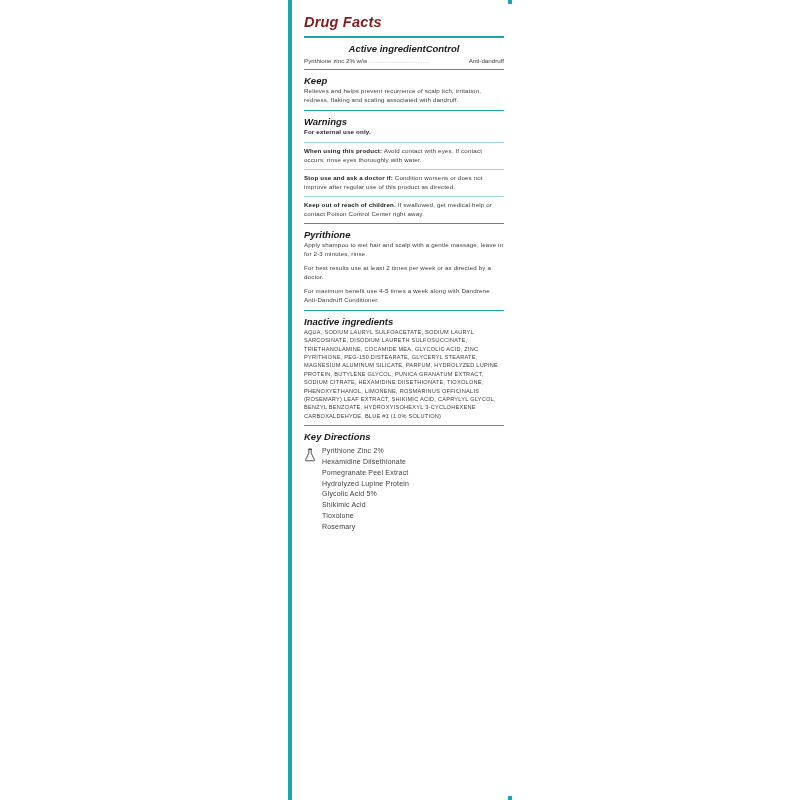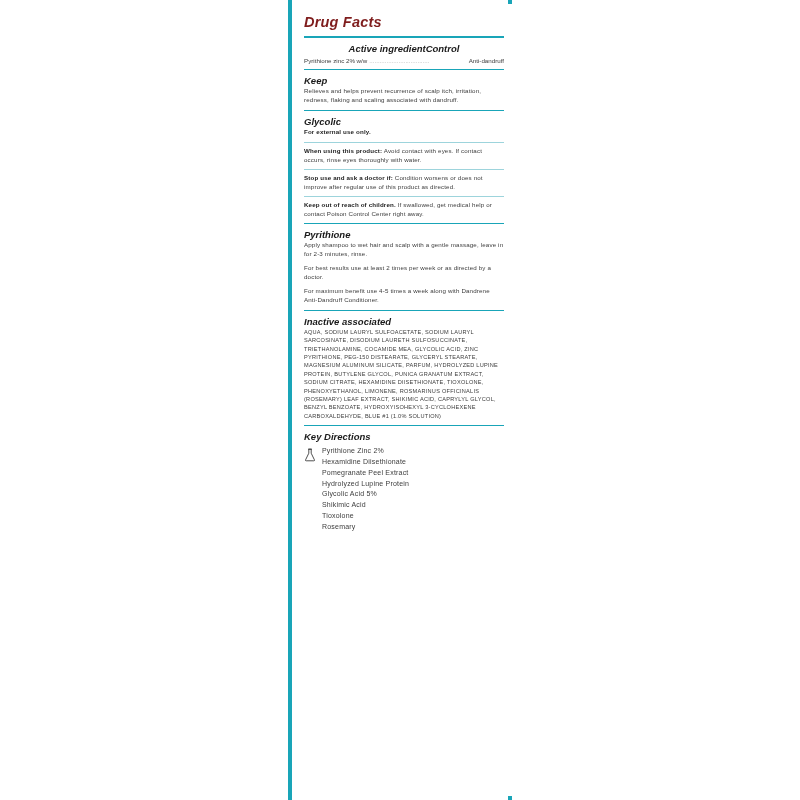--- a/index.html
+++ b/index.html
@@ -196,21 +196,21 @@
         </div>
         <div class="rule-thin"></div>
 
         <div class="section">
           <div class="sec-head">Keep</div>
           <div class="body-text">Relieves and helps prevent recurrence of scalp itch, irritation, redness, flaking and scaling associated with dandruff.</div>
         </div>
         <div class="rule-thin"></div>
 
         <div class="section">
-          <div class="sec-head">Glycolic</div>
+          <div class="sec-head">Warnings</div>
           <div class="body-text b">For external use only.</div>
         </div>
         <div class="rule-hair"></div>
 
         <div class="sub-block">
           <div class="body-text">
             <span class="lead">When using this product:</span><span> Avoid contact with eyes. If contact occurs, rinse eyes thoroughly with water.</span>
           </div>
         </div>
         <div class="rule-hair"></div>
@@ -231,21 +231,21 @@
 
         <div class="section">
           <div class="sec-head">Pyrithione</div>
           <div class="body-text para">Apply shampoo to wet hair and scalp with a gentle massage, leave in for 2-3 minutes, rinse.</div>
           <div class="body-text para">For best results use at least 2 times per week or as directed by a doctor.</div>
           <div class="body-text para">For maximum benefit use 4-5 times a week along with Dandrene Anti-Dandruff Conditioner.</div>
         </div>
         <div class="rule-thin"></div>
 
         <div class="section">
-          <div class="sec-head">Inactive associated</div>
+          <div class="sec-head">Inactive ingredients</div>
           <div class="ingredients-text">AQUA, SODIUM LAURYL SULFOACETATE, SODIUM LAURYL SARCOSINATE, DISODIUM LAURETH SULFOSUCCINATE, TRIETHANOLAMINE, COCAMIDE MEA, GLYCOLIC ACID, ZINC PYRITHIONE, PEG-150 DISTEARATE, GLYCERYL STEARATE, MAGNESIUM ALUMINUM SILICATE, PARFUM, HYDROLYZED LUPINE PROTEIN, BUTYLENE GLYCOL, PUNICA GRANATUM EXTRACT, SODIUM CITRATE, HEXAMIDINE DIISETHIONATE, TIOXOLONE, PHENOXYETHANOL, LIMONENE, ROSMARINUS OFFICINALIS (ROSEMARY) LEAF EXTRACT, SHIKIMIC ACID, CAPRYLYL GLYCOL, BENZYL BENZOATE, HYDROXYISOHEXYL 3-CYCLOHEXENE CARBOXALDEHYDE, BLUE #1 (1.0% SOLUTION)</div>
         </div>
         <div class="rule-thin"></div>
 
         <div class="section">
           <div class="sec-head">Key Directions</div>
           <div class="key-list-wrap">
             <div class="key-icon">
               <svg width="12" height="14" viewBox="0 0 12 14" aria-hidden="true">
                 <path d="M4.8 1.2 L4.8 5.2 L1.6 11.8 Q1.1 12.8 2.2 12.8 L9.8 12.8 Q10.9 12.8 10.4 11.8 L7.2 5.2 L7.2 1.2 Z" fill="none" stroke="#3c3c3c" stroke-width="0.9"></path>

